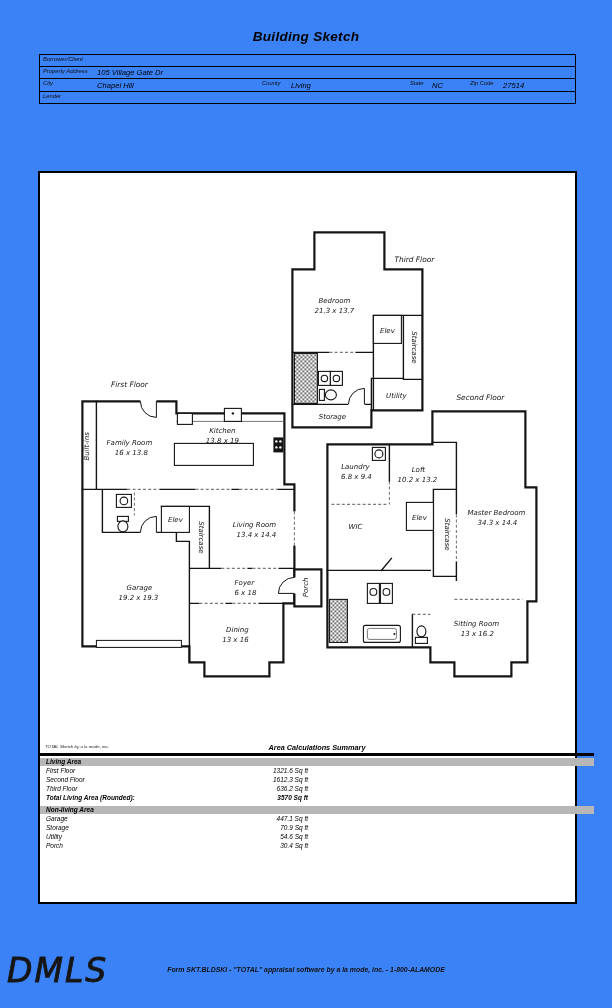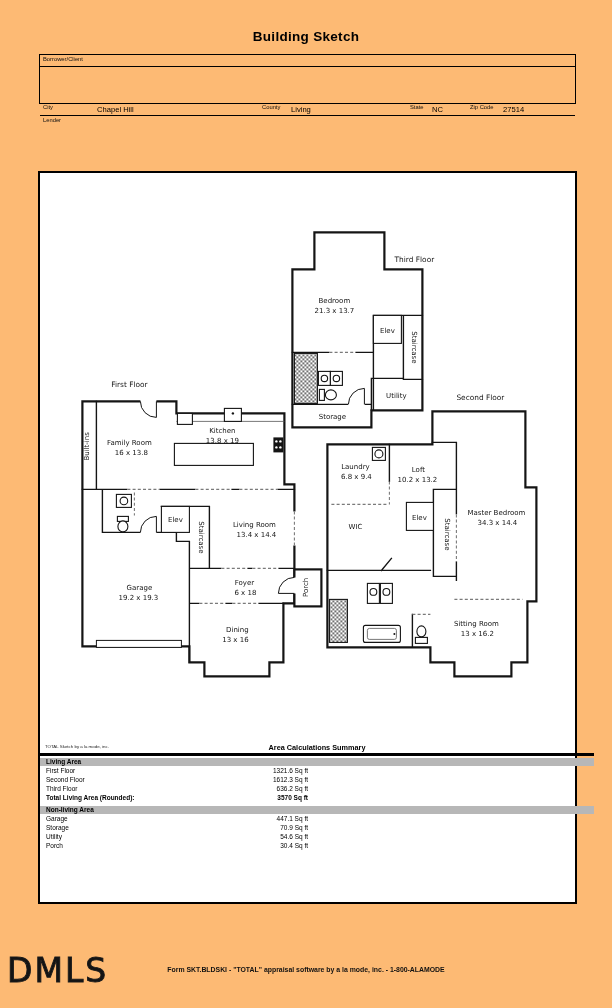--- a/index.html
+++ b/index.html
@@ -1,17 +1,17 @@
 <!DOCTYPE html>
 <html><head>
 <meta charset="utf-8">
 <style>
   html,body{margin:0;padding:0;background:#fff;}
-  .page{position:relative;width:612px;height:1008px;background:#fdba74;overflow:hidden;
-        font-family:"Liberation Sans",sans-serif;color:#000;}
+  .page{position:relative;width:612px;height:1008px;background:#3b82f6;overflow:hidden;
+        font-family:"Liberation Sans",sans-serif;color:#000;font-style:italic;}
   .title{position:absolute;top:29px;left:0;width:612px;text-align:center;
          font-size:13.5px;font-weight:bold;letter-spacing:.3px;}
   
   .formtbl{position:absolute;left:39px;top:54px;width:537px;height:50px;
            border:1.6px solid #000;box-sizing:border-box;}
   .frow{position:relative;box-sizing:border-box;border-bottom:1px solid #000;}
   .frow:last-child{border-bottom:none;}
   .flabel{position:absolute;top:1px;font-size:5.8px;color:#111;}
   .fvalue{position:absolute;bottom:1px;font-size:7.6px;color:#000;}
   
@@ -50,21 +50,25 @@
 <body>
 
 <div class="page">
 
   <div class="title">Building Sketch</div>
 
   <div class="formtbl">
     <div class="frow" style="height:12px;">
       <span class="flabel" style="left:3px;">Borrower/Client</span>
     </div>
-    <div class="frow" style="height:13px;margin-top:36px;">
+    <div class="frow" style="height:12px;">
+      <span class="flabel" style="left:3px;">Property Address</span>
+      <span class="fvalue" style="left:57px;">105 Village Gate Dr</span>
+    </div>
+    <div class="frow" style="height:13px;">
       <span class="flabel" style="left:3px;">City</span>
       <span class="fvalue" style="left:57px;">Chapel Hill</span>
       <span class="flabel" style="left:222px;">County</span>
       <span class="fvalue" style="left:251px;">Living</span>
       <span class="flabel" style="left:370px;">State</span>
       <span class="fvalue" style="left:392px;">NC</span>
       <span class="flabel" style="left:430px;">Zip Code</span>
       <span class="fvalue" style="left:463px;">27514</span>
     </div>
     <div class="frow" style="height:11px;">

